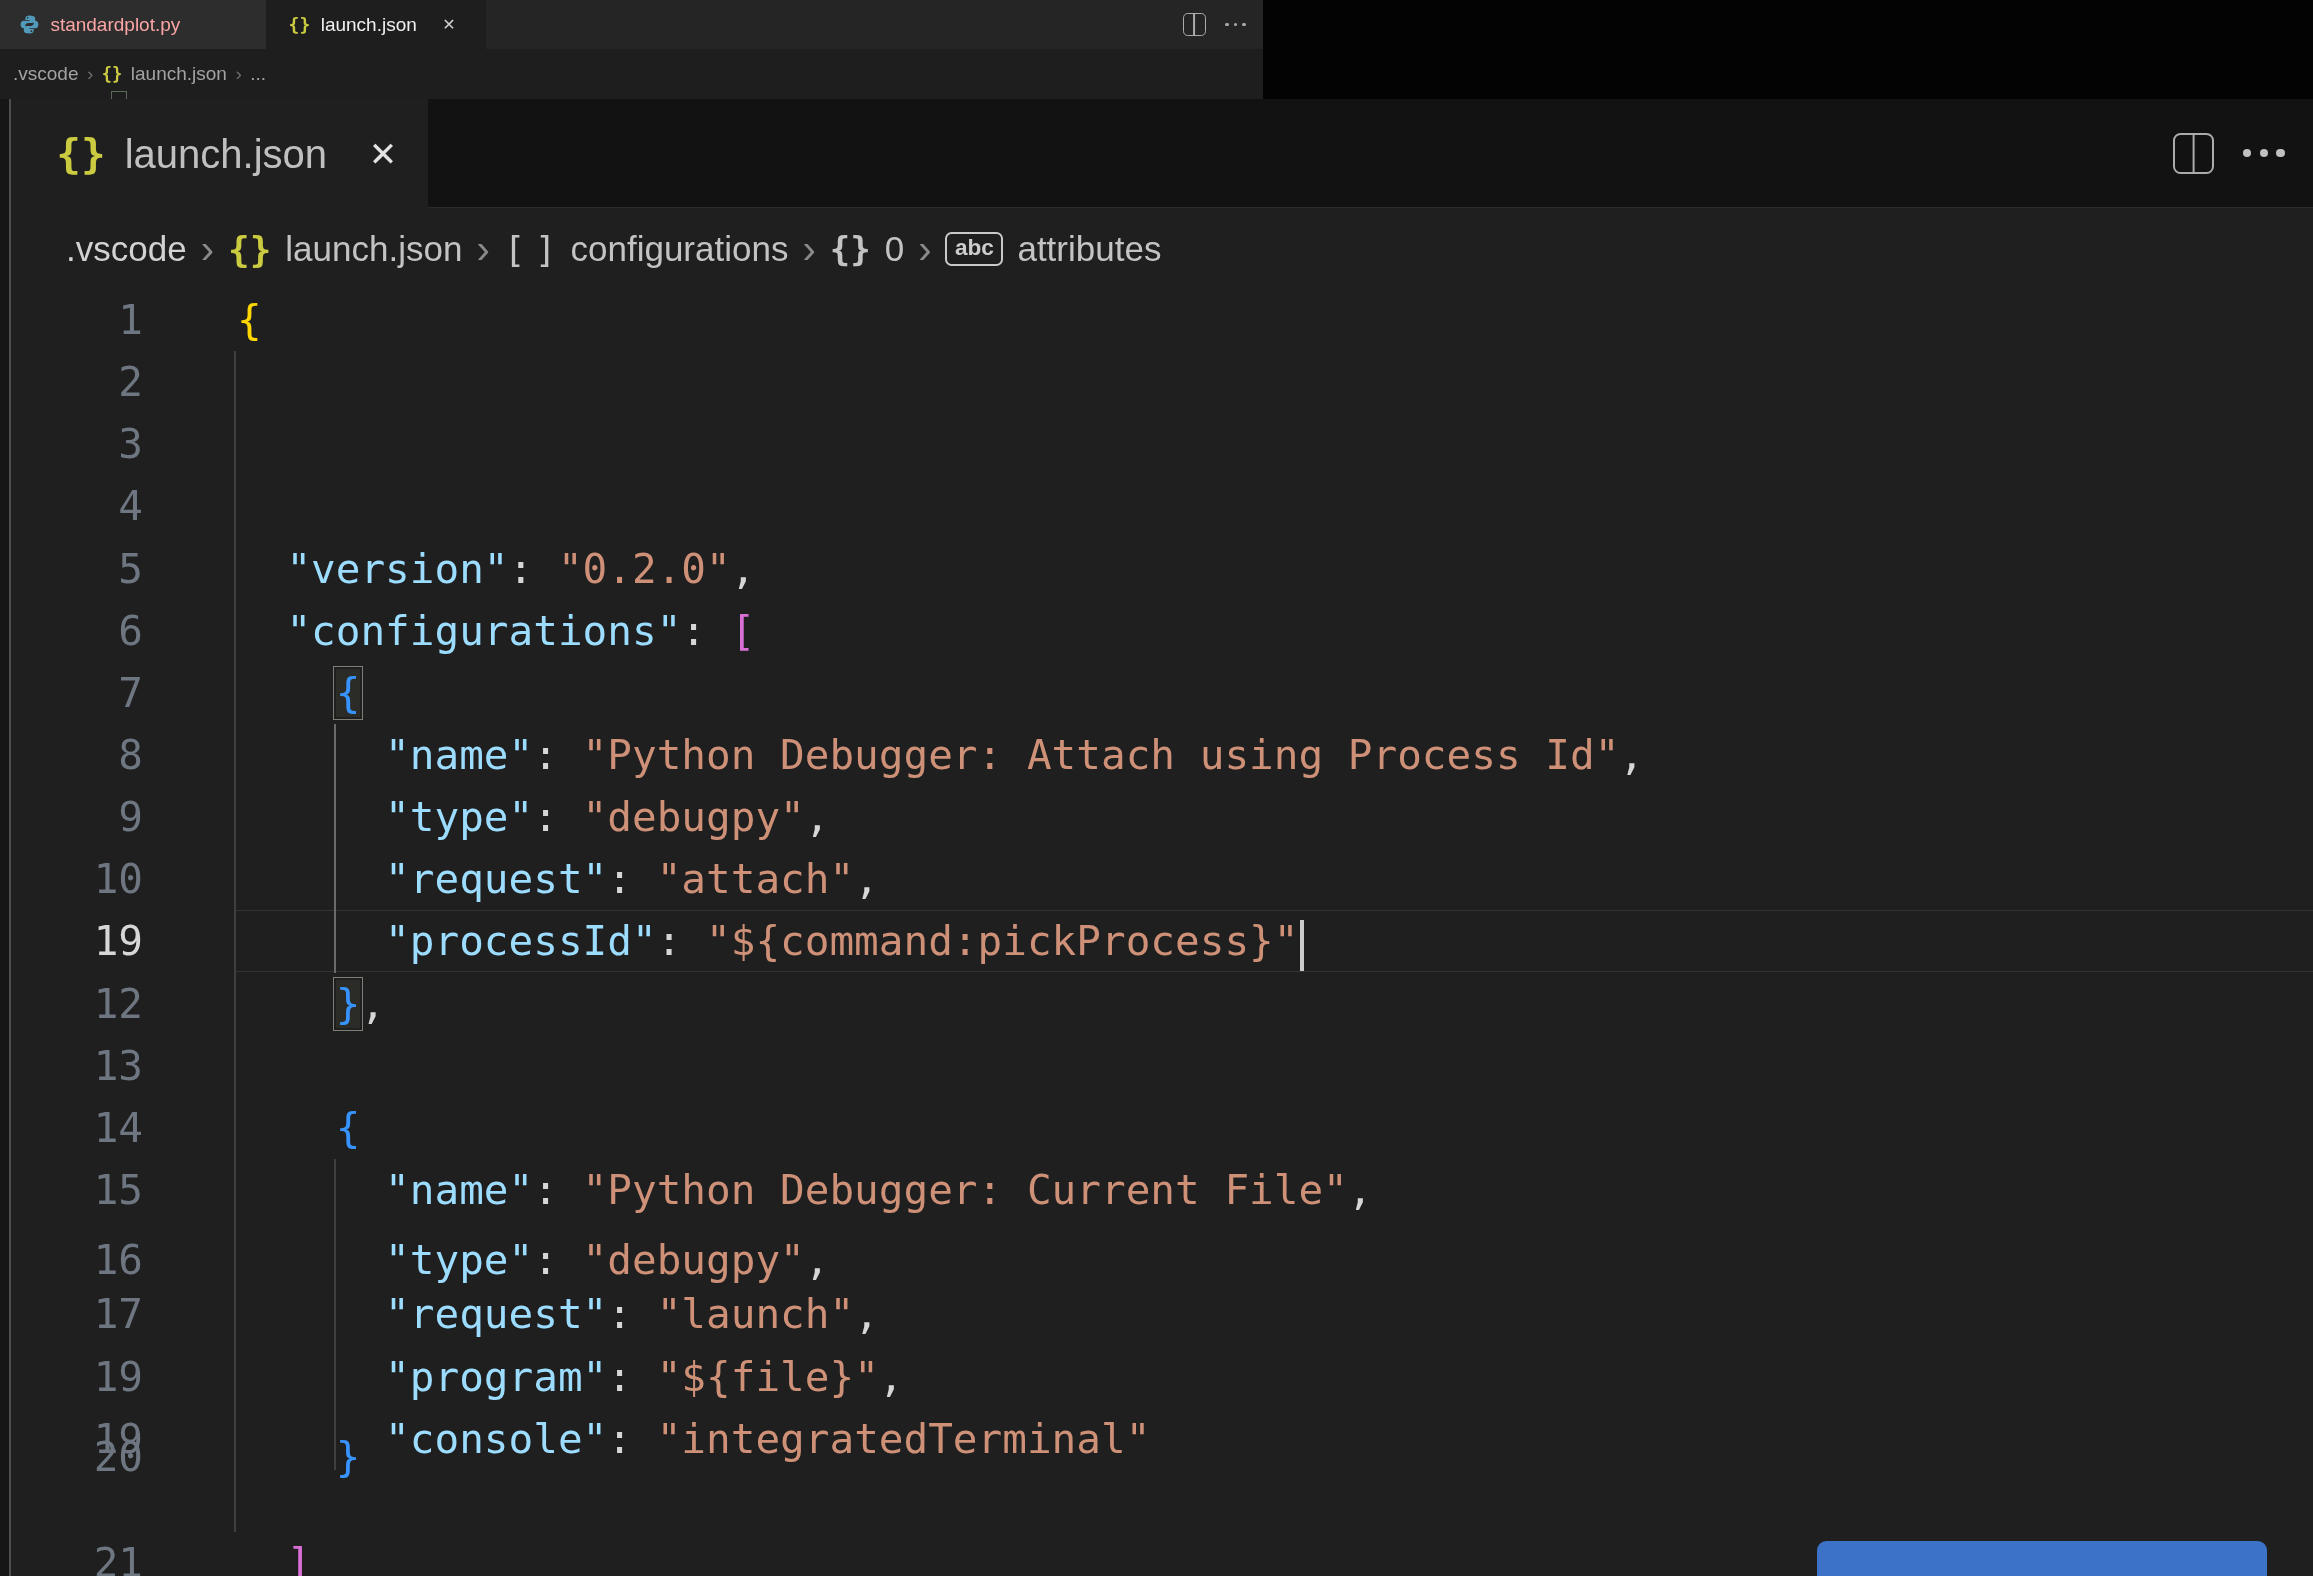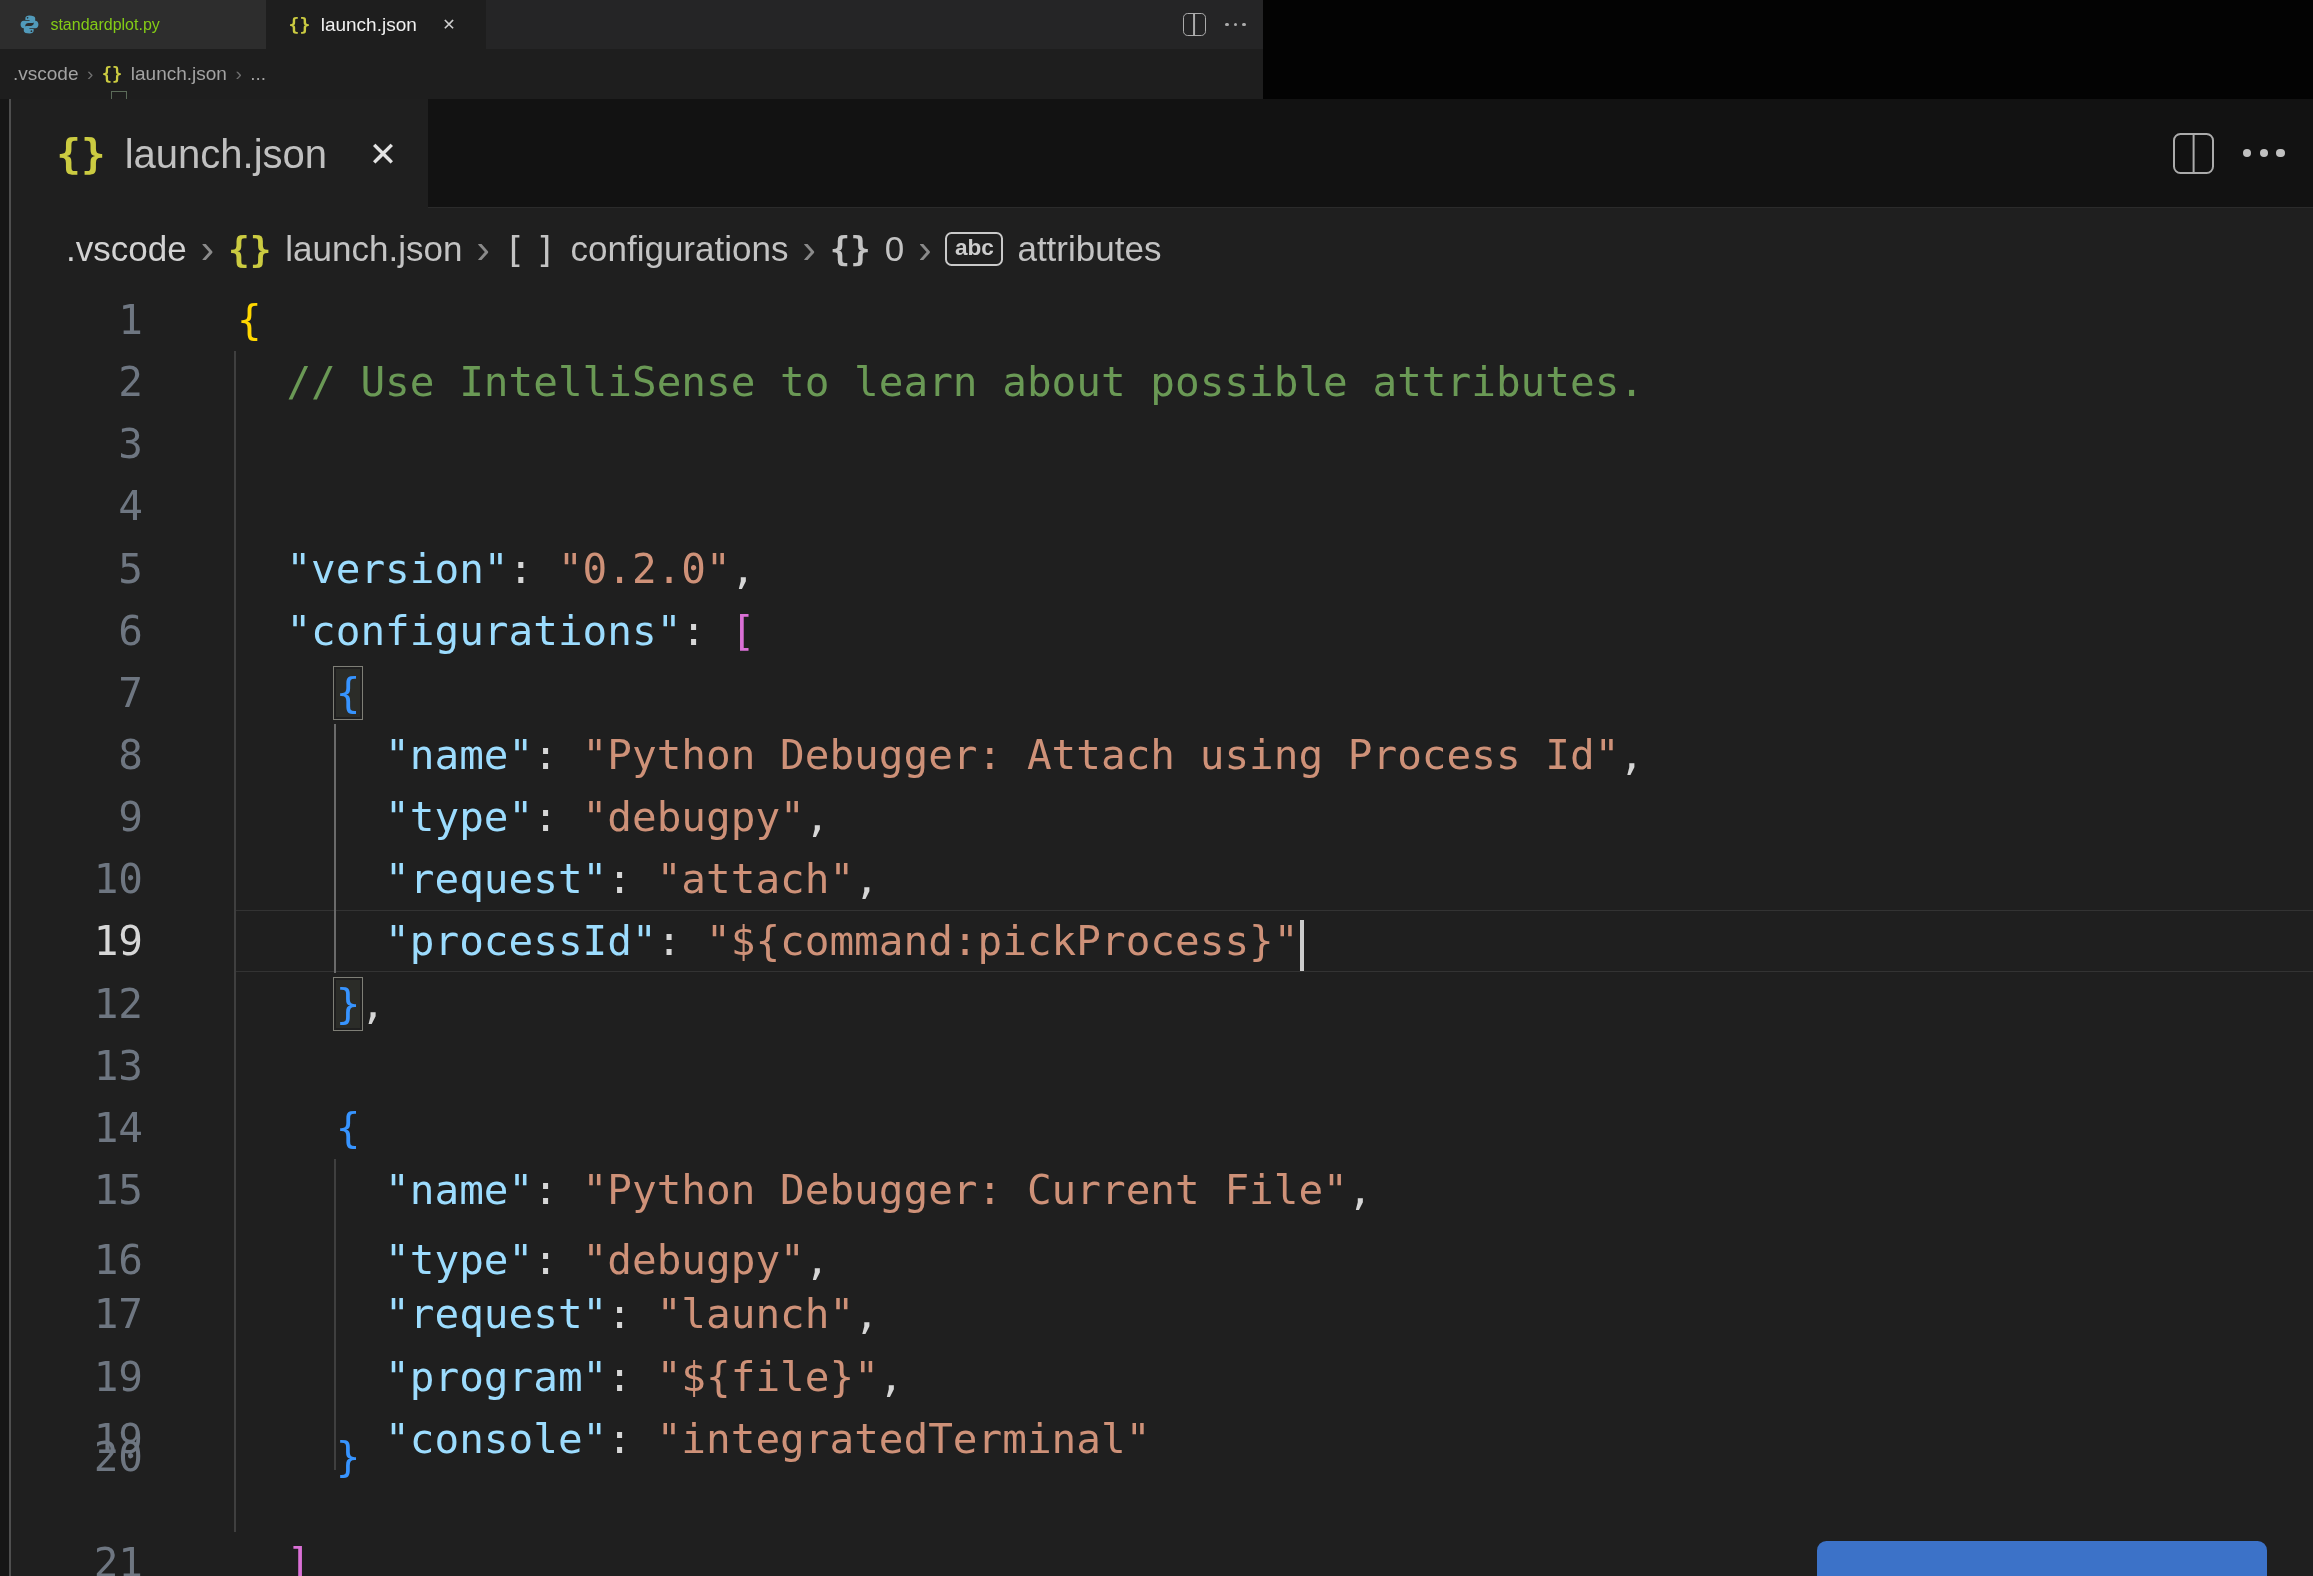--- a/index.html
+++ b/index.html
@@ -4,21 +4,21 @@
 <style>
   html,body{margin:0;padding:0;background:#1f1f1f;}
   body{width:2314px;height:1576px;position:relative;overflow:hidden;
        font-family:"Liberation Sans",sans-serif;-webkit-font-smoothing:antialiased;}
   .abs{position:absolute;}
 
   
   #bg-tabbar{left:0;top:0;width:1263px;height:49px;background:#252526;display:flex;}
   .bg-tab{height:49px;display:flex;align-items:center;box-sizing:border-box;}
   #bg-tab-1{width:266px;background:#2d2d2d;padding-left:19px;gap:10.4px;}
-  #bg-tab-1 .tab-label{color:#84cc16;font-size:16px;}
+  #bg-tab-1 .tab-label{color:#fca5a5;font-size:19px;}
   #bg-tab-2{width:220px;background:#1e1e1e;padding-left:22.6px;gap:10.4px;}
   #bg-tab-2 .tab-label{color:#f0f0f0;font-size:19px;}
   .braces-glyph{font-family:"DejaVu Sans Mono",monospace;font-weight:bold;}
   #bg-tab-2 .braces-glyph{color:#cbcb41;font-size:18px;}
   .close-x{color:#cfcfcf;font-size:16px;}
   #bg-tab-2 .close-x{margin-left:15px;}
   #bg-actions{left:1183px;top:0;height:49px;display:flex;align-items:center;gap:17px;}
   .split-icon{box-sizing:border-box;border:1.9px solid #ababab;border-radius:4.7px;position:relative;}
   .split-icon::after{content:'';position:absolute;left:50%;top:0;bottom:0;width:1.9px;background:#ababab;transform:translateX(-50%);}
   .split-sm{width:22.6px;height:22.6px;}
@@ -172,21 +172,20 @@
       <div class="guide active" style="left: 334px; top: 435px; height: 249px;"></div>
       <div class="guide" style="left: 334px; top: 870px; height: 311px;"></div>
     </div>
   <div id="code-lines">
       <div class="code-line" style="top: 0px;">
         <span class="ln-num">1</span>
         <span class="ln-text"><span class="tok-bgold">{</span></span>
       </div>
       <div class="code-line" style="top: 62px;">
         <span class="ln-num">2</span>
-        <span class="ln-text"><span class="tok-pln">  </span><span class="tok-cmt">// Use IntelliSense to learn about possible attributes.</span></span>
       </div>
       <div class="code-line" style="top: 124px;">
         <span class="ln-num">3</span>
         <span class="ln-text"><span class="tok-pln">  </span></span>
       </div>
       <div class="code-line" style="top: 186px;">
         <span class="ln-num">4</span>
       </div>
       <div class="code-line" style="top: 249px;">
         <span class="ln-num">5</span>

